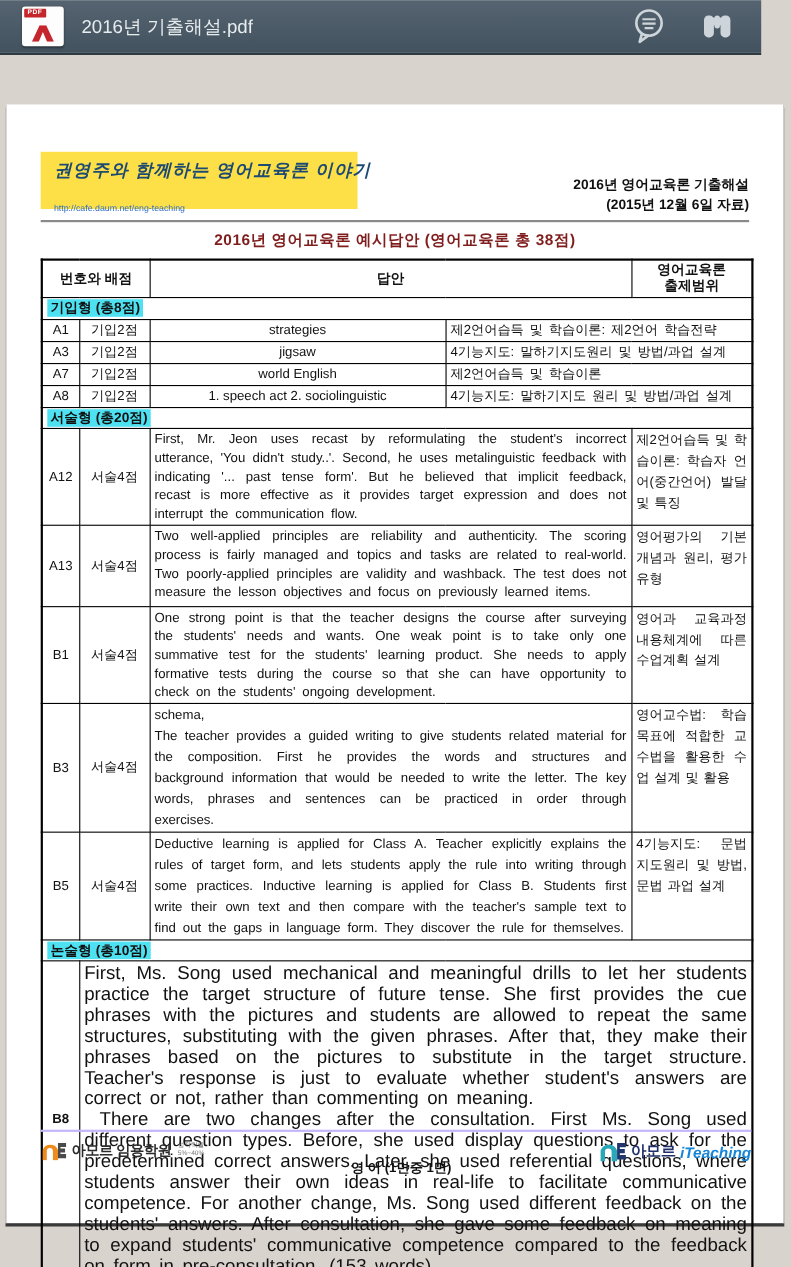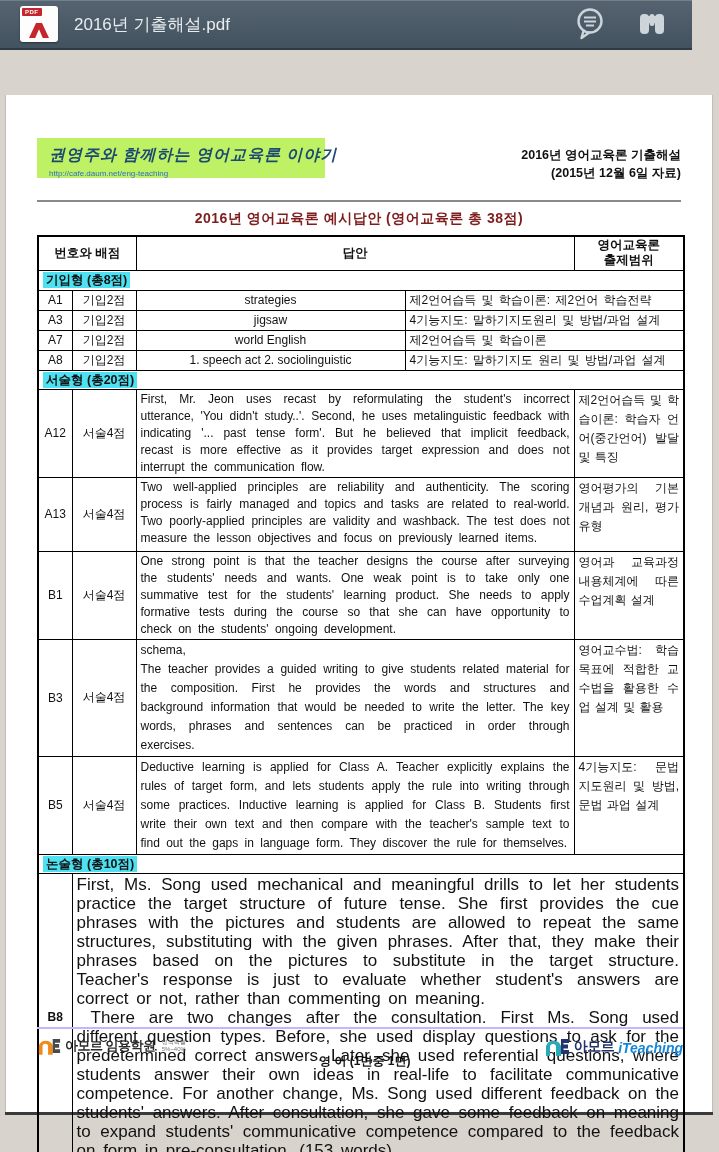--- a/index.html
+++ b/index.html
@@ -19,27 +19,27 @@
   .actions{display:flex;align-items:center;gap:26px;margin-right:22px;}
   .actbtn{width:36px;height:36px;display:flex;align-items:center;justify-content:center;}
 
   
   .page{position:absolute;left:5px;top:95px;width:708px;height:1017px;background:#fff;
     border-left:1px solid #c2bdb8;border-right:1px solid #c2bdb8;
     box-shadow:0 3px 0 #3a3a3a;box-sizing:border-box;padding:43px 31px 0 31px;}
 
   .dochdr{display:flex;justify-content:space-between;align-items:flex-start;
     border-bottom:2px solid #8a8a8a;padding-bottom:6px;height:56px;}
-  .bloglogo{background:#bef264;width:288px;height:40px;box-sizing:border-box;
+  .bloglogo{background:#fde047;width:288px;height:52px;box-sizing:border-box;
     padding:7px 10px 0 12px;}
   .blogtitle{font-size:16px;font-weight:bold;color:#1d4a73;letter-spacing:1px;
     font-style:italic;white-space:nowrap;}
-  .blogurl{font-size:8px;color:#2f6fc4;margin-top:3px;}
+  .blogurl{font-size:8px;color:#2f6fc4;margin-top:19px;}
   .hdrright{text-align:right;font-size:12.5px;font-weight:bold;color:#111;
-    line-height:18px;margin-top:8px;}
+    line-height:18px;margin-top:21px;}
 
   .doctitle{text-align:center;font-size:14px;font-weight:bold;color:#7f1d1d;
     margin-top:8px;margin-bottom:7px;letter-spacing:.5px;}
 
   
   table.ans{border-collapse:collapse;width:646px;table-layout:fixed;
     border:2px solid #000;font-size:12px;color:#111;}
   table.ans td,table.ans th{border:1px solid #000;box-sizing:border-box;
     overflow:hidden;padding:1px 4px;}
   th.h{font-size:12.5px;font-weight:bold;text-align:center;vertical-align:middle;line-height:15px;}

